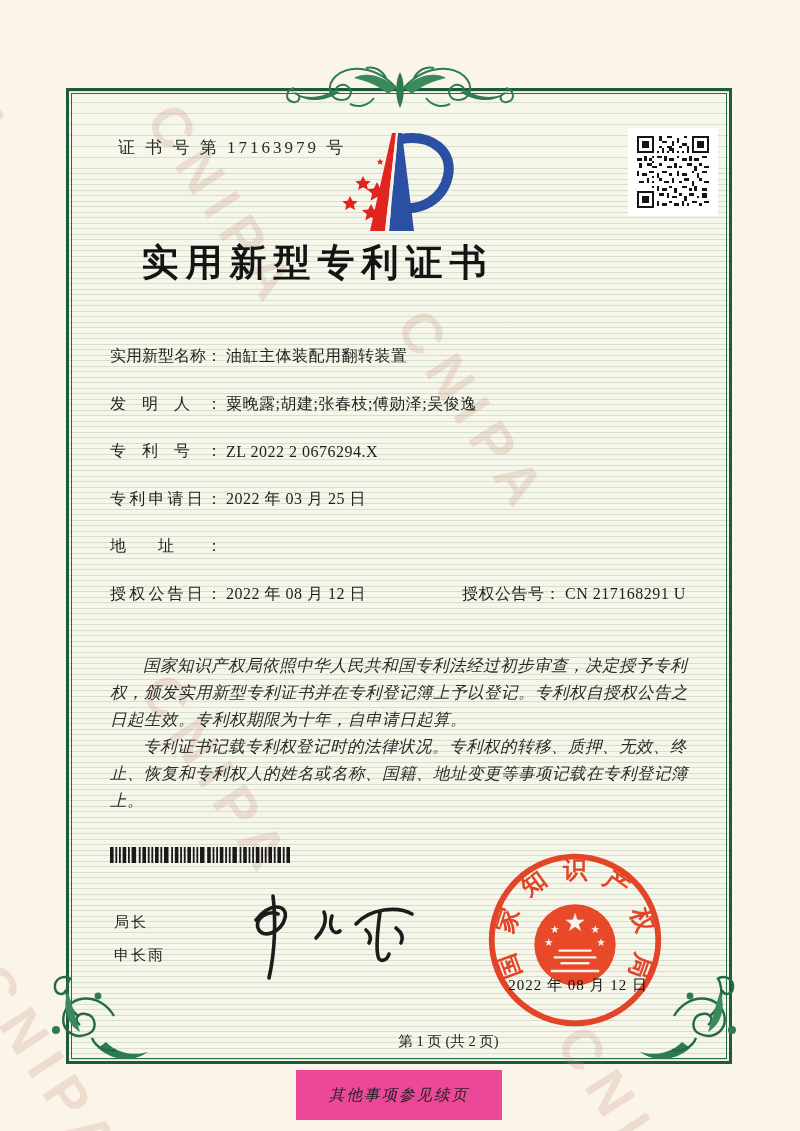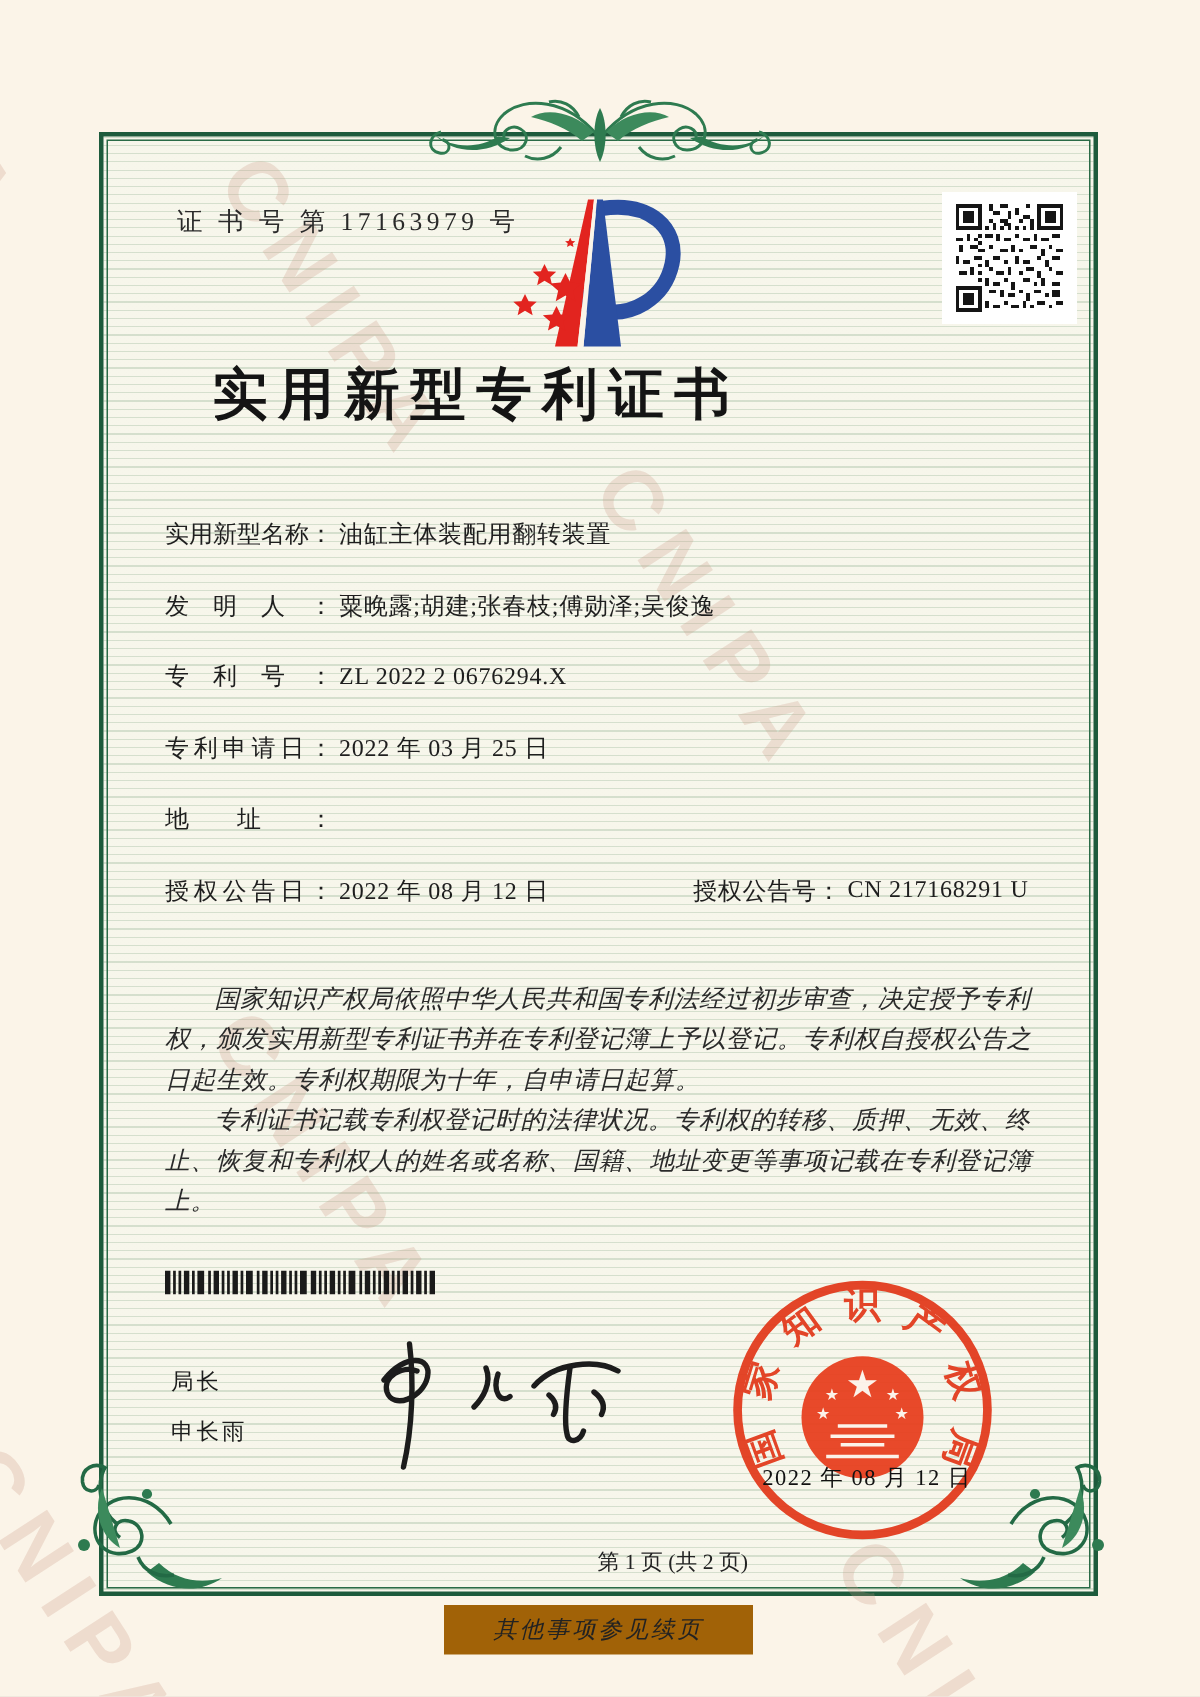--- a/index.html
+++ b/index.html
@@ -64,22 +64,22 @@
   .seal { position:absolute; left:483px; top:848px; z-index:4; opacity:0.94; }
   .seal-date {
     position:absolute; left:498px; top:976px; width:160px; z-index:5;
     font-size:15px; color:#111; white-space:pre; text-align:center; letter-spacing:1px;
   }
   .page-info {
     position:absolute; left:66px; top:1032px; width:765px; text-align:center;
     font-size:14.5px; color:#222; white-space:pre; z-index:3;
   }
   .contnote-band {
-    position:absolute; left:296px; top:1070px; width:206px; height:33px;
-    background:#a16207; z-index:3;
+    position:absolute; left:296px; top:1070px; width:206px; height:50px;
+    background:#ec4899; z-index:3;
     display:flex; align-items:center; justify-content:center;
   }
   .contnote { font-size:15.5px; font-style:italic; color:#222; letter-spacing:2px; }
   
   .orn { position:absolute; z-index:4; pointer-events:none; }
   .orn-top { left:278px; top:58px; }
   .orn-bl { left:40px; top:972px; }
   .orn-br { left:636px; top:972px; }
 </style>
 </head>

